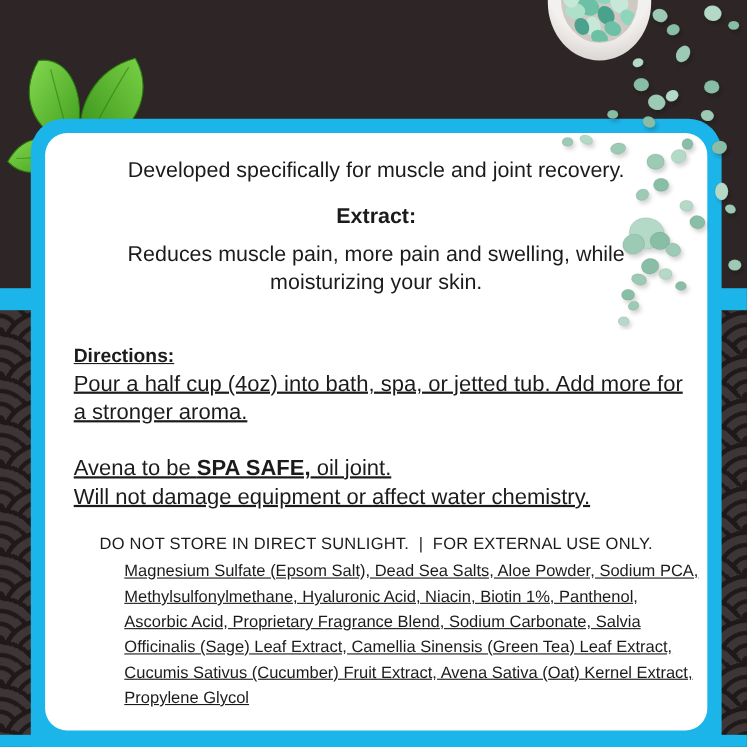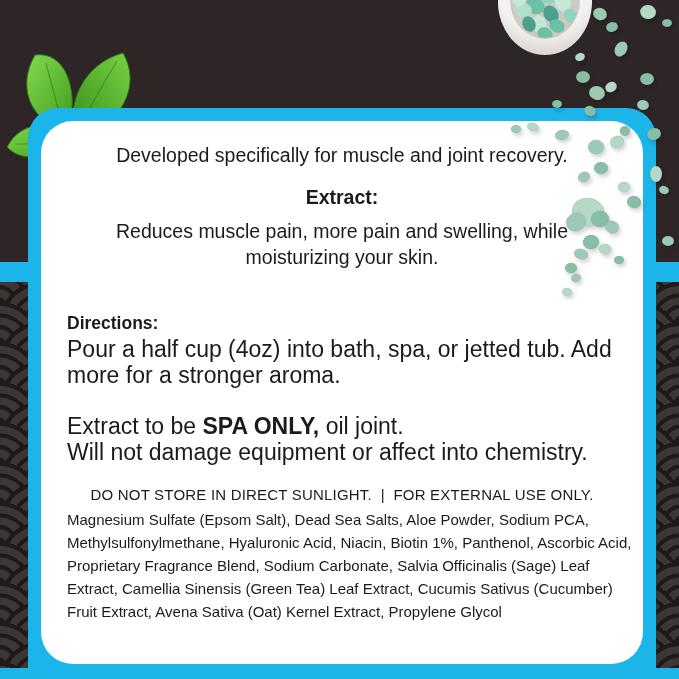--- a/index.html
+++ b/index.html
@@ -21,34 +21,34 @@
 
   .band{position:absolute;left:0;right:0;background:#1cb5ea;z-index:0;}
   .band.divider{top:262px;height:20px;}
   .band.bottom{bottom:0;height:11px;z-index:0;}
 
   .mint{position:absolute;left:2px;top:36px;z-index:1;}
 
   .card{position:absolute;left:28px;top:108px;width:628px;bottom:0;
         background:#1cb5ea;border-radius:30px 30px 0 0;z-index:2;}
   .card-inner{position:absolute;left:13px;right:13px;top:13px;bottom:15px;
-        background:#ffffff;border-radius:32px;color:#1b1b1b;overflow:hidden;}
+        background:#ffffff;border-radius:20px;color:#1b1b1b;overflow:hidden;}
 
   .center{text-align:center;}
   p,h2,h3{margin:0;}
   .intro{margin-top:21px;font-size:19.5px;line-height:26px;padding:0 20px;}
   .benefits-h{margin-top:18px;font-size:19.5px;font-weight:bold;}
   .benefits-t{margin-top:9px;font-size:19.5px;line-height:26px;max-width:540px;margin-left:auto;margin-right:auto;}
-  .sec{padding:0 3px 0 26px;}
+  .sec{padding:0 3px 0 26px;text-decoration:underline;}
   .sub-h{margin-top:40px;font-size:17.5px;font-weight:bold;line-height:26px;}
-  .body-t{font-size:23px;line-height:26px;max-width:562px;}
+  .body-t{font-size:20px;line-height:26px;max-width:562px;}
   .spa{margin-top:25px;}
   .warning{margin-top:21px;font-size:15px;font-weight:normal;white-space:pre;letter-spacing:.2px;}
   .ingr-h{margin-top:20px;font-size:17.5px;font-weight:bold;line-height:26px;}
-  .ingr-t{margin-top:5px;font-size:15px;line-height:23px;max-width:566px;}
+  .ingr-t{margin-top:5px;font-size:15px;line-height:23px;max-width:566px;margin-left:46px;}
 
   .salts{position:absolute;left:479px;top:0;z-index:3;}
 </style>
 </head>
 <body>
 
 <div class="stage">
 
   <div class="bg-pattern"></div>
   <div class="band divider"></div>
@@ -79,22 +79,22 @@
 
       <p class="intro center">Developed specifically for muscle and joint recovery.</p>
 
       <h2 class="benefits-h center">Extract:</h2>
       <p class="benefits-t center">Reduces muscle pain, more pain and swelling, while moisturizing your skin.</p>
 
       <div class="sec">
         <h3 class="sub-h">Directions:</h3>
         <p class="body-t">Pour a half cup (4oz) into bath, spa, or jetted tub. Add more for a stronger aroma.</p>
 
-        <p class="body-t spa"><span>Extract to be </span><strong>SPA ONLY,</strong><span> oil joint.</span></p>
-        <p class="body-t">Will not damage equipment or affect into chemistry.</p>
+        <p class="body-t spa"><span>Avena to be </span><strong>SPA SAFE,</strong><span> oil joint.</span></p>
+        <p class="body-t">Will not damage equipment or affect water chemistry.</p>
       </div>
 
       <p class="warning center">DO NOT STORE IN DIRECT SUNLIGHT.  |  FOR EXTERNAL USE ONLY.</p>
 
       <div class="sec">
         <p class="ingr-t">Magnesium Sulfate (Epsom Salt), Dead Sea Salts, Aloe Powder, Sodium PCA, Methylsulfonylmethane, Hyaluronic Acid, Niacin, Biotin 1%, Panthenol, Ascorbic Acid, Proprietary Fragrance Blend, Sodium Carbonate, Salvia Officinalis (Sage) Leaf Extract, Camellia Sinensis (Green Tea) Leaf Extract, Cucumis Sativus (Cucumber) Fruit Extract, Avena Sativa (Oat) Kernel Extract, Propylene Glycol</p>
       </div>
 
     </div>
   </div>

